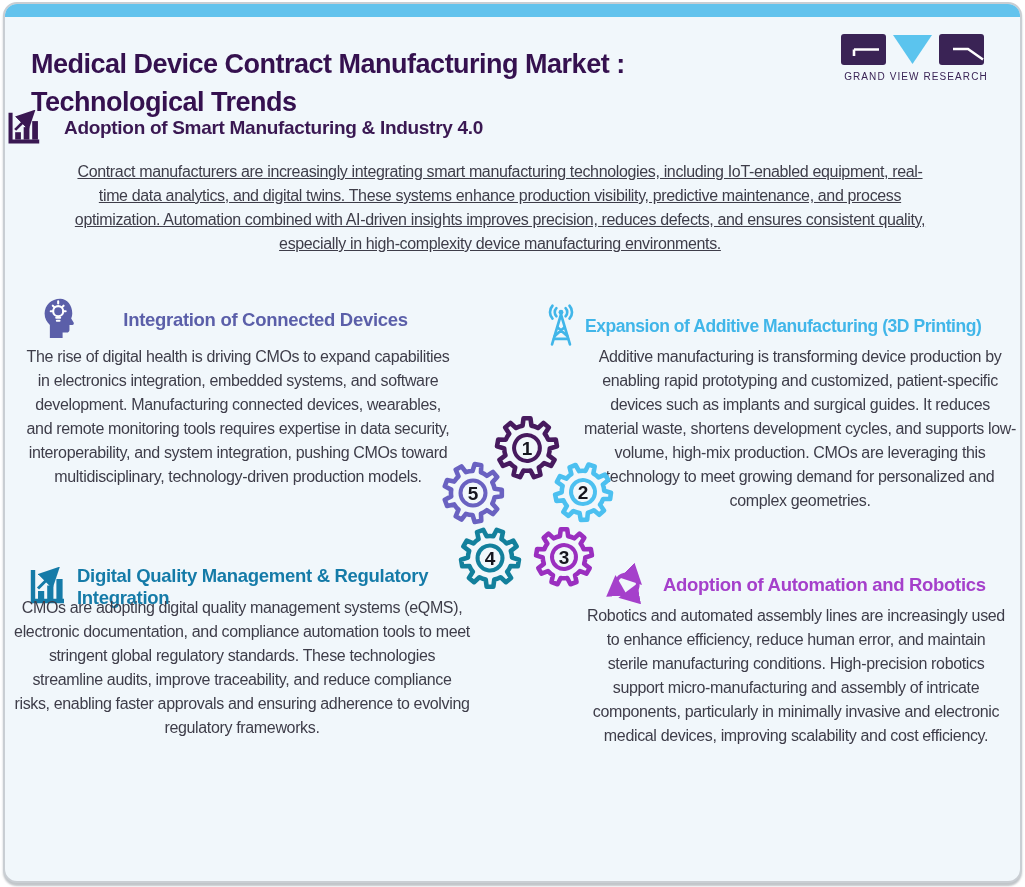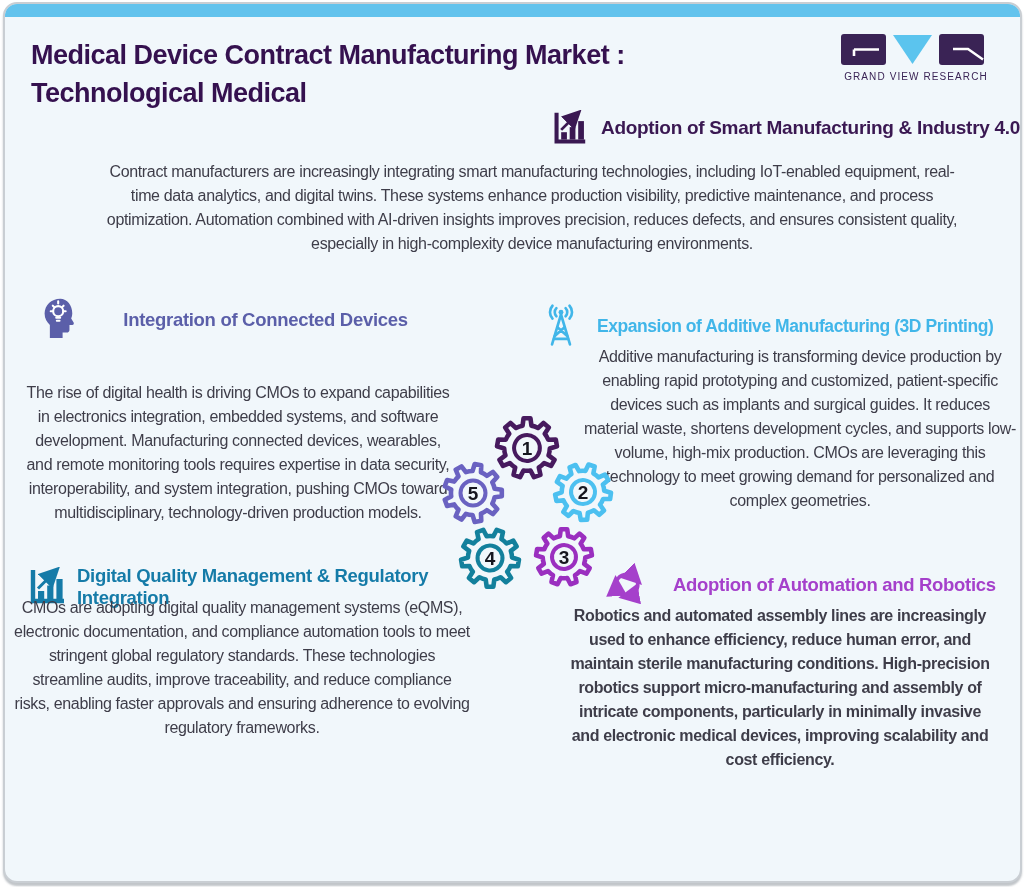--- a/index.html
+++ b/index.html
@@ -3,65 +3,65 @@
 <meta charset="utf-8">
 <style>
   html,body{margin:0;padding:0;background:#ffffff;}
   .page{position:relative;width:1025px;height:887px;background:var(--page,#fff);overflow:hidden;
         font-family:"Liberation Sans",sans-serif;}
   .card{position:absolute;left:3px;top:2px;right:3px;bottom:4px;background:var(--card,#F1F7FB);
         border:2px solid var(--border,#C9CED3);border-radius:14px;overflow:hidden;
         box-shadow:0 3px 2px rgba(160,166,172,.65);}
   .band{position:absolute;left:0;top:0;right:0;height:13px;background:var(--band,#63C3ED);}
 
-  .title{position:absolute;left:26px;top:33px;width:770px;font-size:27px;line-height:1.4;
+  .title{position:absolute;left:26px;top:42px;width:770px;font-size:27px;line-height:1.4;
          font-weight:bold;letter-spacing:-.5px;color:var(--title,#35114F);}
 
   .logo{position:absolute;right:28px;top:29px;width:152px;text-align:center;}
   .logo-text{margin-top:4px;font-size:10px;font-weight:normal;letter-spacing:1.1px;color:var(--navy,#3A2355);}
 
   .body-text{color:var(--body,#3E3D49);font-size:16px;line-height:1.5;letter-spacing:-.35px;text-align:center;}
 
   .head-row{position:absolute;display:flex;align-items:center;}
   .head-row .h{font-weight:bold;letter-spacing:-.3px;line-height:1.18;}
 
-  .s1-head{left:0;right:0;top:106px;justify-content:flex-end;gap:13px;}
+  .s1-head{left:0;right:0;top:106px;justify-content:flex-start;gap:22px;}
   .s1-head .h{font-size:19px;color:var(--plum,#3A1852);}
-  .s1-body{position:absolute;left:96px;top:156px;width:862px;}
+  .s1-body{position:absolute;left:64px;top:156px;width:862px;text-decoration:underline;}
 
   .s2-head{left:32px;top:291px;width:400px;gap:8px;}
   .s2-head .h{flex:1;text-align:center;font-size:18.5px;color:var(--violet,#5B5FA9);}
-  .s2-body{position:absolute;left:20px;top:341px;width:426px;margin-top:36px;}
+  .s2-body{position:absolute;left:20px;top:341px;width:426px;}
 
-  .s3-head{left:533px;top:299px;gap:13px;align-items:center;}
+  .s3-head{left:533px;top:299px;gap:1px;align-items:center;}
   .s3-head .h{font-size:17.5px;letter-spacing:-.45px;white-space:nowrap;color:var(--cyan,#41B6E9);}
   .s3-body{position:absolute;left:579px;top:341px;width:432px;}
 
   .s4-head{left:22px;top:561px;gap:10px;}
   .s4-head .h{font-size:18.5px;color:var(--teal,#157BA8);}
   .s4-body{position:absolute;left:8px;top:592px;width:458px;}
 
-  .s5-head{left:600px;top:559px;gap:24px;justify-content:center;}
+  .s5-head{left:600px;top:559px;gap:14px;justify-content:center;}
   .s5-head .h{font-size:18.5px;color:var(--purple,#A540CB);}
-  .s5-body{position:absolute;left:564px;top:600px;width:422px;font-weight:bold;}
+  .s5-body{position:absolute;left:580px;top:600px;width:422px;}
 
   .gears{position:absolute;left:425px;top:396px;width:205px;height:216px;}
 
   .ic{display:block;}
 </style>
 </head>
 <body>
 
 <div class="page">
   <div class="card">
     <div class="band"></div>
 
     <div class="title">
       <span>Medical Device Contract Manufacturing Market :</span><br>
-      <span>Technological Medical</span>
+      <span>Technological Trends</span>
     </div>
 
     <div class="logo">
       <svg class="ic" width="152" height="34" viewBox="0 0 152 34">
         <rect x="1" y="1" width="45" height="31" rx="3" fill="#3A2355"></rect>
         <path d="M14 16.5 H39 M14 16.5 V23" stroke="#FFFFFF" stroke-width="2.6" fill="none"></path>
         <polygon points="53,2 92,2 72.5,31" fill="#5BC4EE"></polygon>
         <rect x="99" y="1" width="45" height="31" rx="3" fill="#3A2355"></rect>
         <path d="M113 16 H128 L143 26.5" stroke="#FFFFFF" stroke-width="2.4" fill="none"></path>
       </svg>

